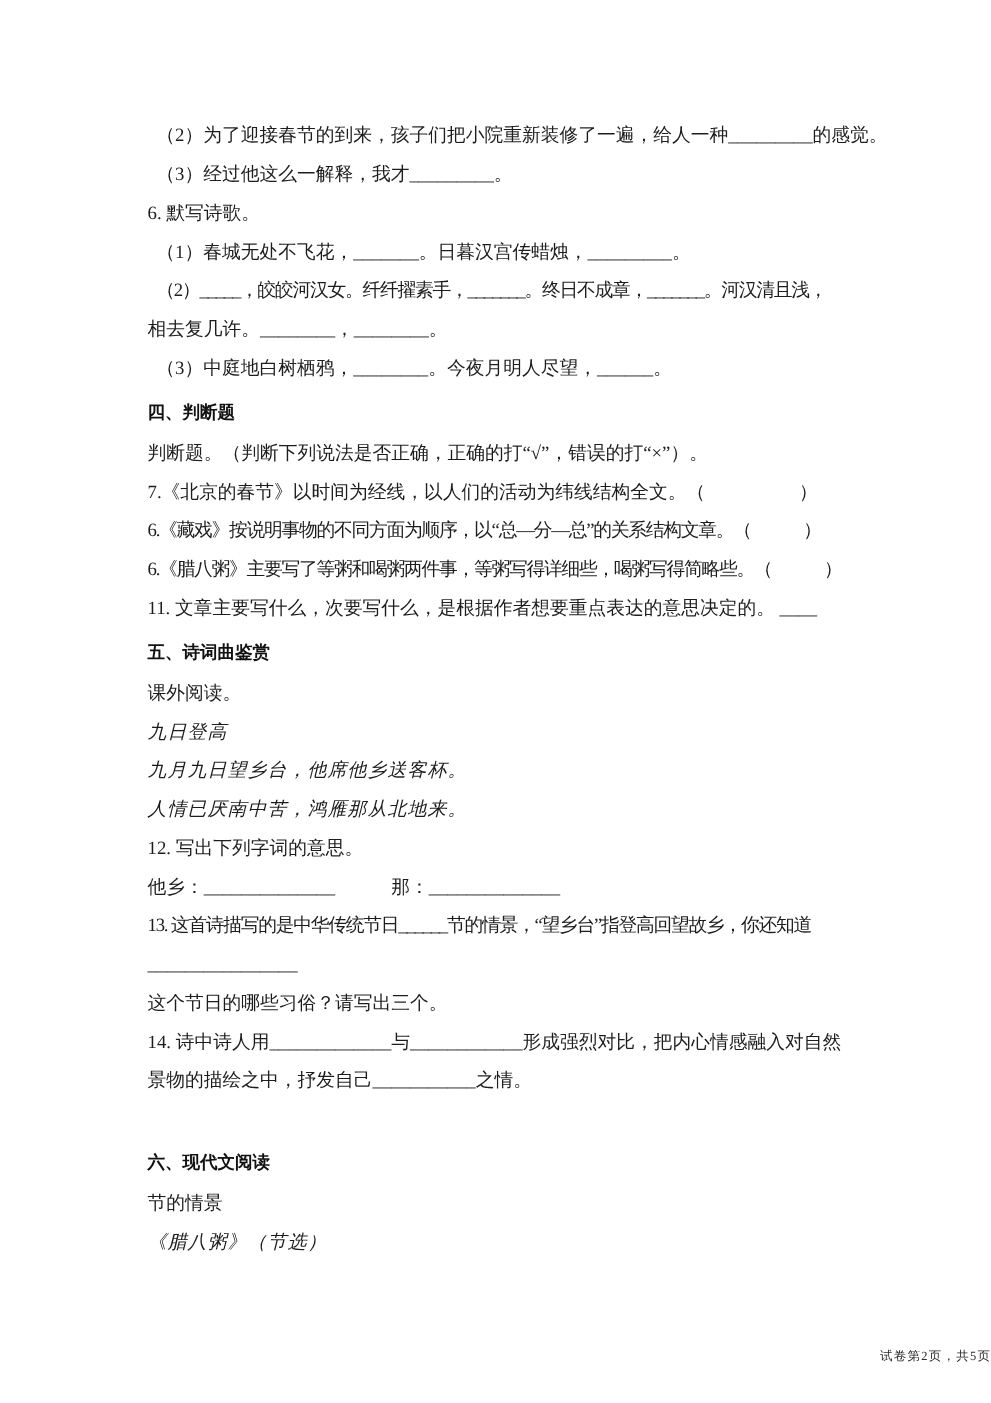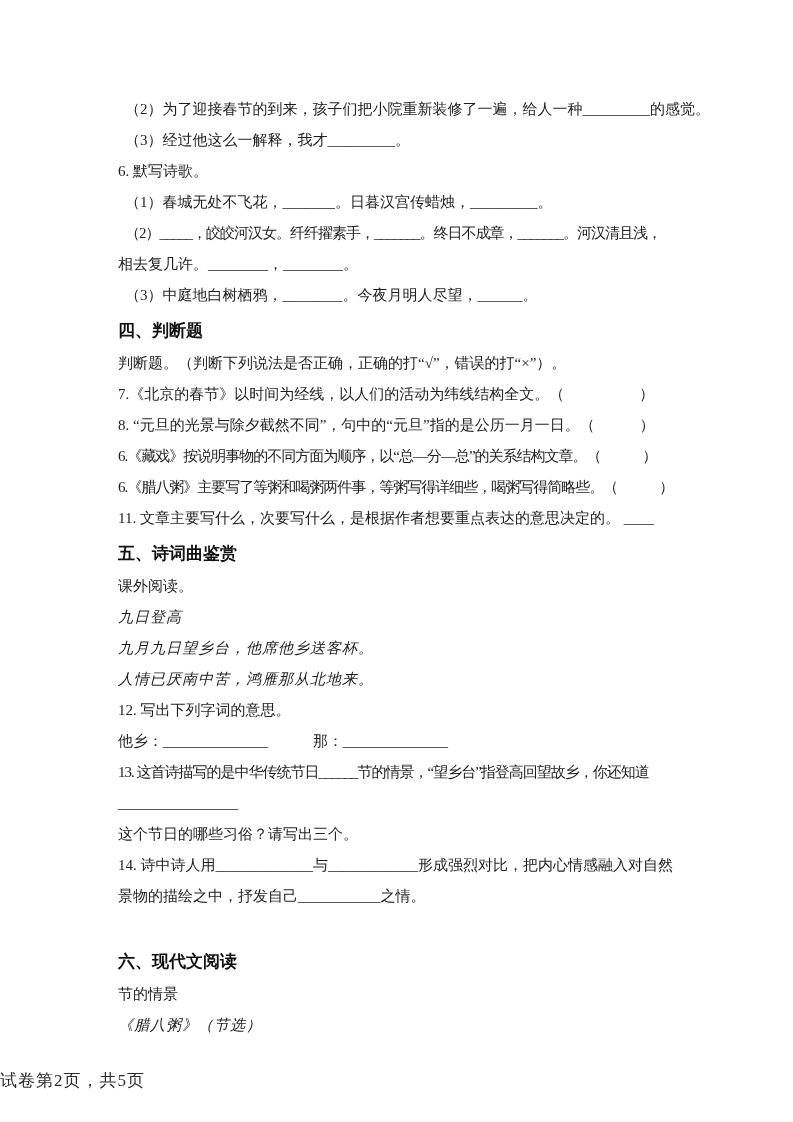--- a/index.html
+++ b/index.html
@@ -21,40 +21,40 @@
     color: #1d1d1d;
   }
   .page p {
     margin: 0;
     line-height: 31px;
     white-space: nowrap;
   }
   .page h2 {
     margin: 4px 0 2px 0;
     line-height: 31px;
-    font-size: 17px;
+    font-size: 14px;
     font-weight: bold;
     color: #111111;
     white-space: nowrap;
   }
   .indent { padding-left: 7px; }
   .tight { letter-spacing: -1px; }
   .center { text-align: left; }
   .kai {
     font-style: italic;
     letter-spacing: 1px;
   }
   .gap-top { margin-top: 34px !important; }
   .footer {
     position: absolute;
     left: 0;
     right: 0;
     bottom: 30px;
-    text-align: left;
-    font-size: 17px;
+    text-align: right;
+    font-size: 10px;
     color: #2a2a2a;
     letter-spacing: 1px;
   }
 </style>
 </head>
 <body>
 
 <div class="page">
 
   <p class="indent">（2）为了迎接春节的到来，孩子们把小院重新装修了一遍，给人一种_________的感觉。</p>
@@ -62,21 +62,20 @@
 
   <p>6. 默写诗歌。</p>
   <p class="indent">（1）春城无处不飞花，_______。日暮汉宫传蜡烛，_________。</p>
   <p class="indent tight">（2）_____，皎皎河汉女。纤纤擢素手，_______。终日不成章，_______。河汉清且浅，</p>
   <p>相去复几许。________，________。</p>
   <p class="indent">（3）中庭地白树栖鸦，________。今夜月明人尽望，______。</p>
 
   <h2>四、判断题</h2>
   <p>判断题。（判断下列说法是否正确，正确的打“√”，错误的打“×”）。</p>
   <p>7.《北京的春节》以时间为经线，以人们的活动为纬线结构全文。（　　　　　）</p>
-  <p>8. “元旦的光景与除夕截然不同”，句中的“元旦”指的是公历一月一日。（　　　）</p>
   <p class="tight">6.《藏戏》按说明事物的不同方面为顺序，以“总—分—总”的关系结构文章。（　　　）</p>
   <p class="tight">6.《腊八粥》主要写了等粥和喝粥两件事，等粥写得详细些，喝粥写得简略些。（　　　）</p>
   <p>11. 文章主要写什么，次要写什么，是根据作者想要重点表达的意思决定的。 ____</p>
 
   <h2>五、诗词曲鉴赏</h2>
   <p>课外阅读。</p>
   <p class="center kai">九日登高</p>
   <p class="center kai">九月九日望乡台，他席他乡送客杯。</p>
   <p class="center kai">人情已厌南中苦，鸿雁那从北地来。</p>
   <p>12. 写出下列字词的意思。</p>

